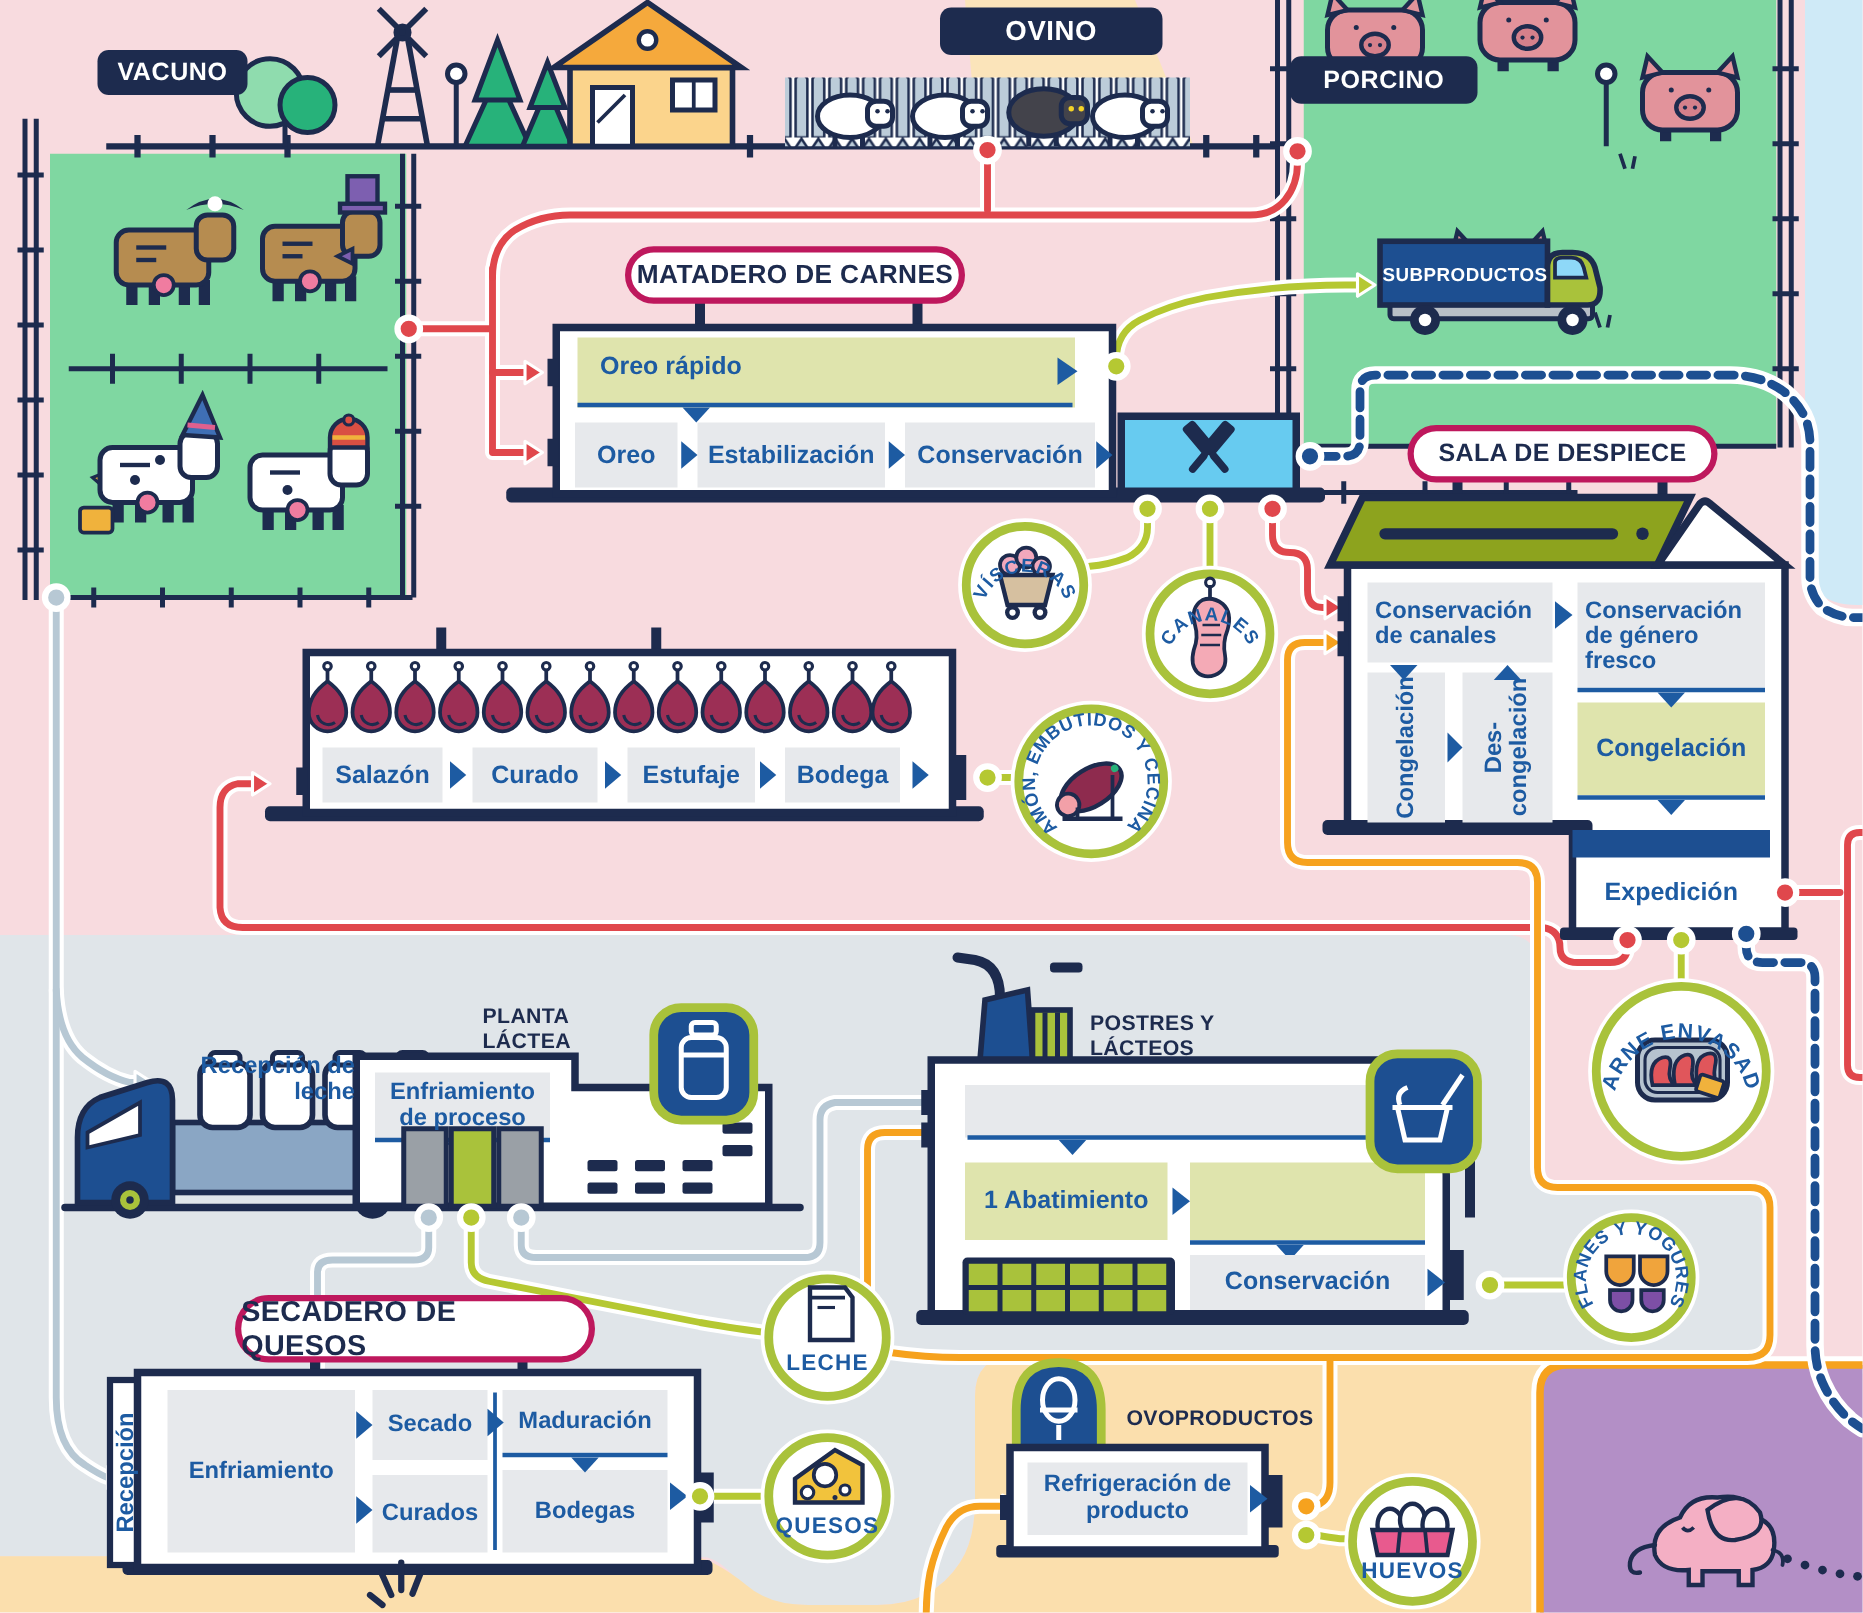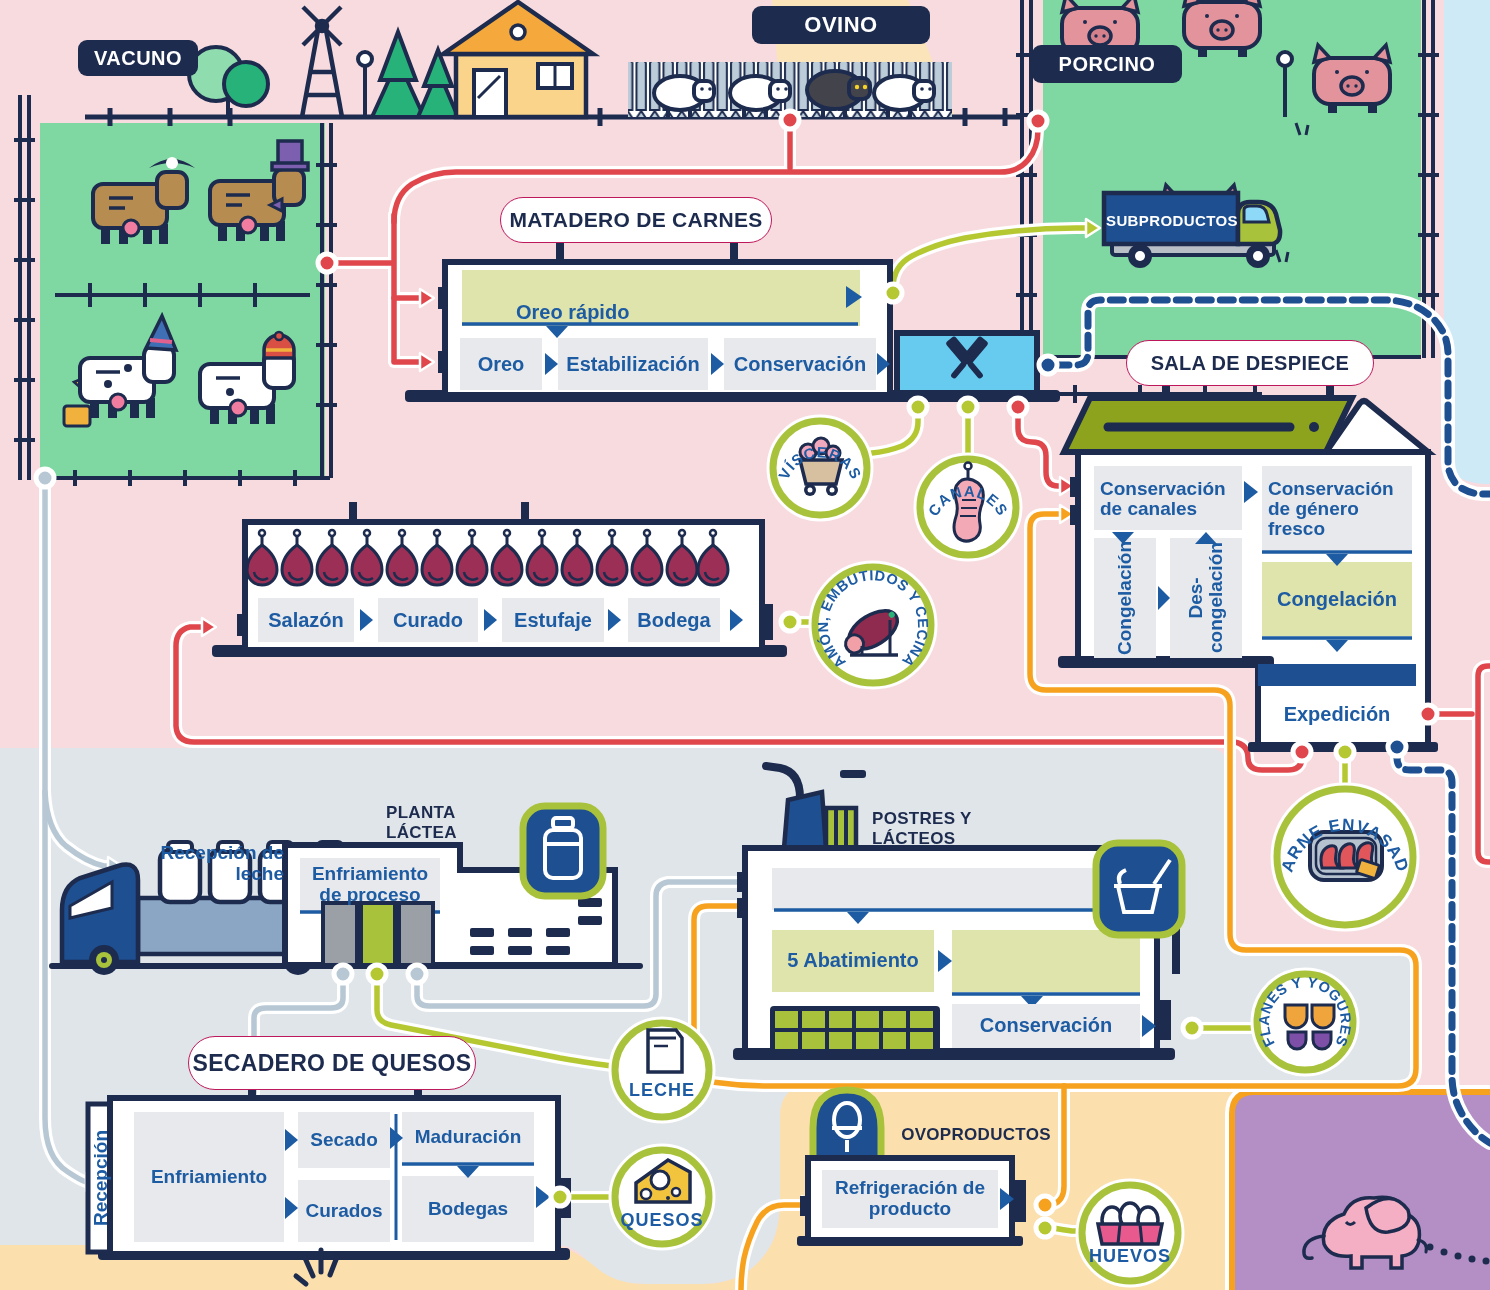--- a/index.html
+++ b/index.html
@@ -3,21 +3,21 @@
 <meta charset="utf-8">
 <style>
   html,body{margin:0;padding:0;background:#fff;}
   #stage{position:relative;width:1490px;height:1290px;overflow:hidden;
          font-family:"Liberation Sans",sans-serif;}
   #stage svg{position:absolute;left:0;top:0;}
   .abs{position:absolute;z-index:3;display:flex;align-items:center;justify-content:center;
        box-sizing:border-box;}
   .pill-dark{background:#1d2b4e;color:#fff;font-weight:bold;font-size:20px;
        border-radius:9px;letter-spacing:.5px;}
-  .sign{background:#fff;border:1px solid #be185d;border-radius:999px;color:#1d2b4e;
+  .sign{background:#fff;border:5px solid #be185d;border-radius:999px;color:#1d2b4e;
        font-weight:bold;font-size:21px;letter-spacing:.3px;z-index:4;}
   .step{color:#1d5ba2;font-weight:bold;font-size:20px;line-height:1.05;text-align:center;}
   .step.sm{font-size:19px;}
   .left{justify-content:flex-start;text-align:left;}
   .right{justify-content:flex-end;text-align:right;}
   .darklab{color:#1d2b4e;font-weight:bold;font-size:17px;letter-spacing:.3px;}
   .white-lab{color:#fff;font-weight:bold;font-size:15px;letter-spacing:.4px;}
   .vwrap{transform:rotate(-90deg);transform-origin:left top;}
   svg text{font-family:"Liberation Sans",sans-serif;font-weight:bold;}
 </style>
@@ -776,21 +776,21 @@
       <span>SALA DE DESPIECE</span>
     </div>
 <div class="abs sign" style="left:188px;top:1036px;width:288px;height:54px;font-size:23px;">
       <span>SECADERO DE QUESOS</span>
     </div>
 
 <div class="abs white-lab" style="left:1107px;top:198px;width:130px;height:44px;">
       <span>SUBPRODUCTOS</span>
     </div>
 
-<div class="abs step left" style="left:480px;top:287px;width:200px;height:50px;margin-left:36px;">
+<div class="abs step left" style="left:480px;top:268px;width:200px;height:50px;">
       <span>Oreo rápido</span>
     </div>
 <div class="abs step" style="left:460px;top:338px;width:82px;height:52px;">
       <span>Oreo</span>
     </div>
 <div class="abs step" style="left:558px;top:338px;width:150px;height:52px;">
       <span>Estabilización</span>
     </div>
 <div class="abs step" style="left:724px;top:338px;width:152px;height:52px;">
       <span>Conservación</span>
@@ -835,21 +835,21 @@
       <span>Recepción de leche</span>
     </div>
 <div class="abs step sm" style="left:302px;top:860px;width:136px;height:50px;line-height:1.1;">
       <span>Enfriamiento de proceso</span>
     </div>
 
 <div class="abs darklab" style="left:872px;top:818px;width:170px;height:22px;">
       <span>POSTRES Y LÁCTEOS</span>
     </div>
 <div class="abs step" style="left:772px;top:930px;width:162px;height:60px;">
-      <span>5 Abatimiento</span>
+      <span>1 Abatimiento</span>
     </div>
 <div class="abs step" style="left:952px;top:1004px;width:188px;height:42px;">
       <span>Conservación</span>
     </div>
 
 <div class="abs step sm vwrap" style="left:88px;top:1250px;width:144px;height:26px;">
       <span>Recepción</span>
     </div>
 <div class="abs step sm" style="left:134px;top:1112px;width:150px;height:130px;">
       <span>Enfriamiento</span>

